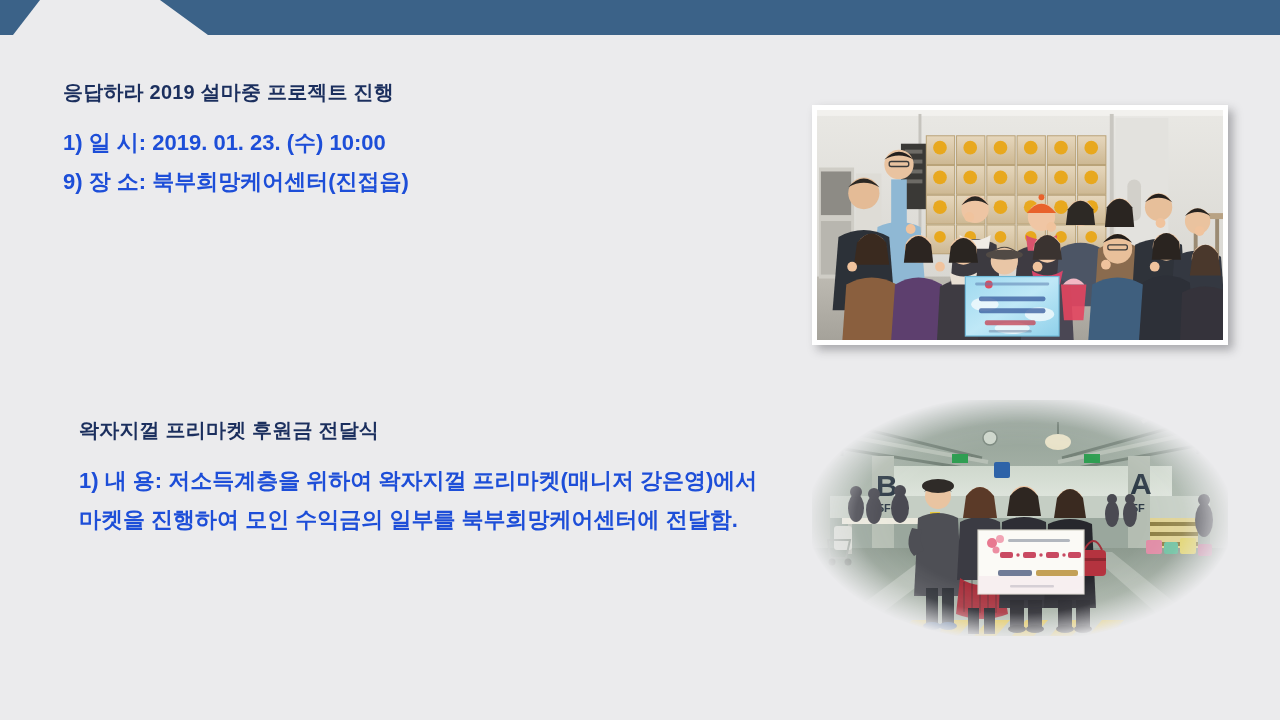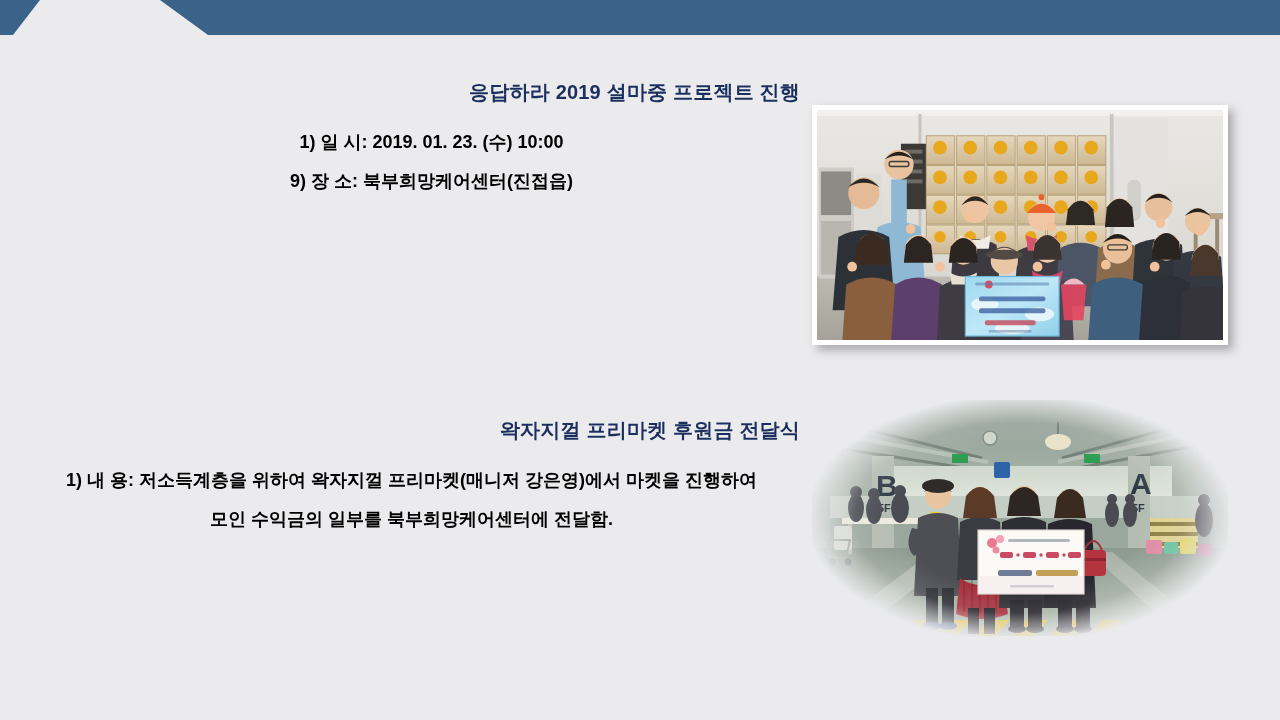--- a/index.html
+++ b/index.html
@@ -15,40 +15,38 @@
   
   .header-band{
     position:absolute;left:0;top:0;width:1280px;height:35px;
     overflow:hidden;
   }
   .header-band svg{display:block;}
 
   
   .block{position:absolute;}
   #block-1{left:0;top:80px;width:800px;}
-  #block-2{left:0;top:418px;width:800px;}
+  #block-2{left:16px;top:418px;width:800px;}
 
   .section-title{
     margin:0 0 0 63px;
     color:#1b2f5e;
     font-size:20px;
     font-weight:bold;
     letter-spacing:0.2px;
     line-height:1.25;
     white-space:nowrap;
-    text-align:right;
   }
 
   .body-list{
     margin:18px 0 0 0;padding:0;list-style:none;
-    color:#000000;
-    font-size:18px;
+    color:#1d4ed8;
+    font-size:22px;
     font-weight:bold;
     line-height:39px;
-    text-align:center;
   }
   .body-list li{
     margin:0;padding:0 0 0 63px;
     white-space:nowrap;
   }
   .body-list li.wrap{white-space:normal;padding-right:40px;}
 
   
   .photo-frame{
     position:absolute;

